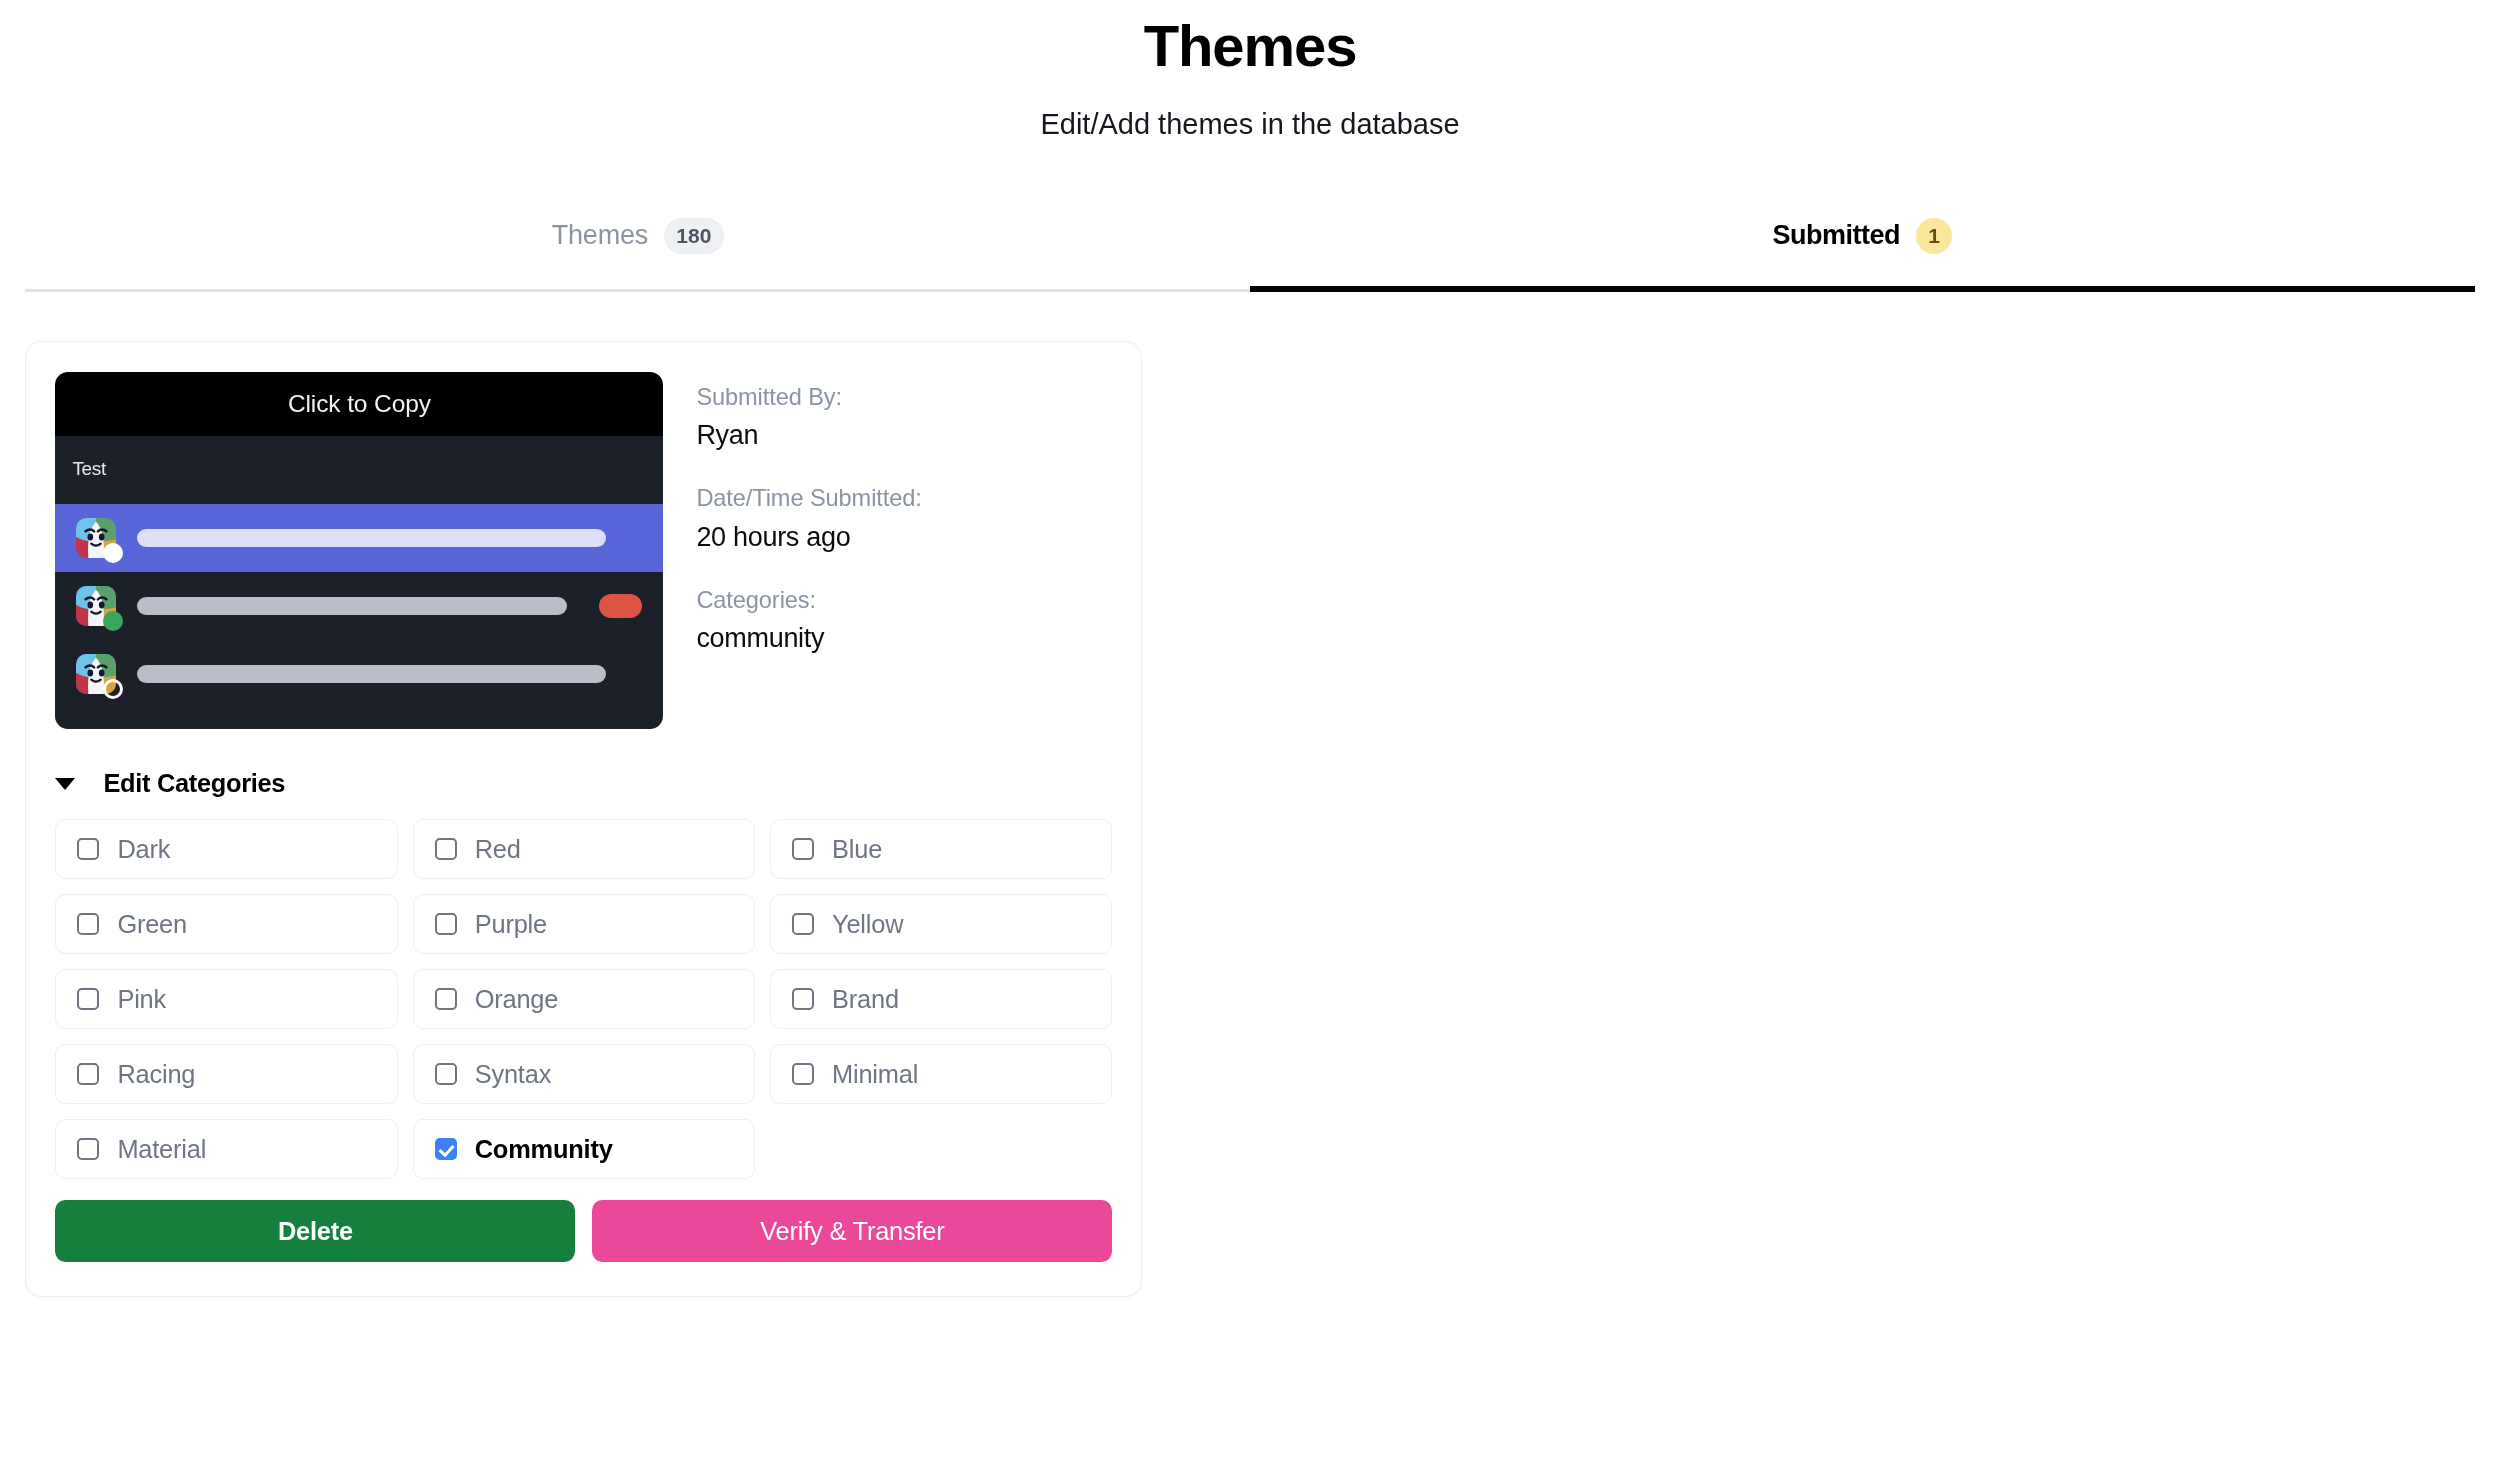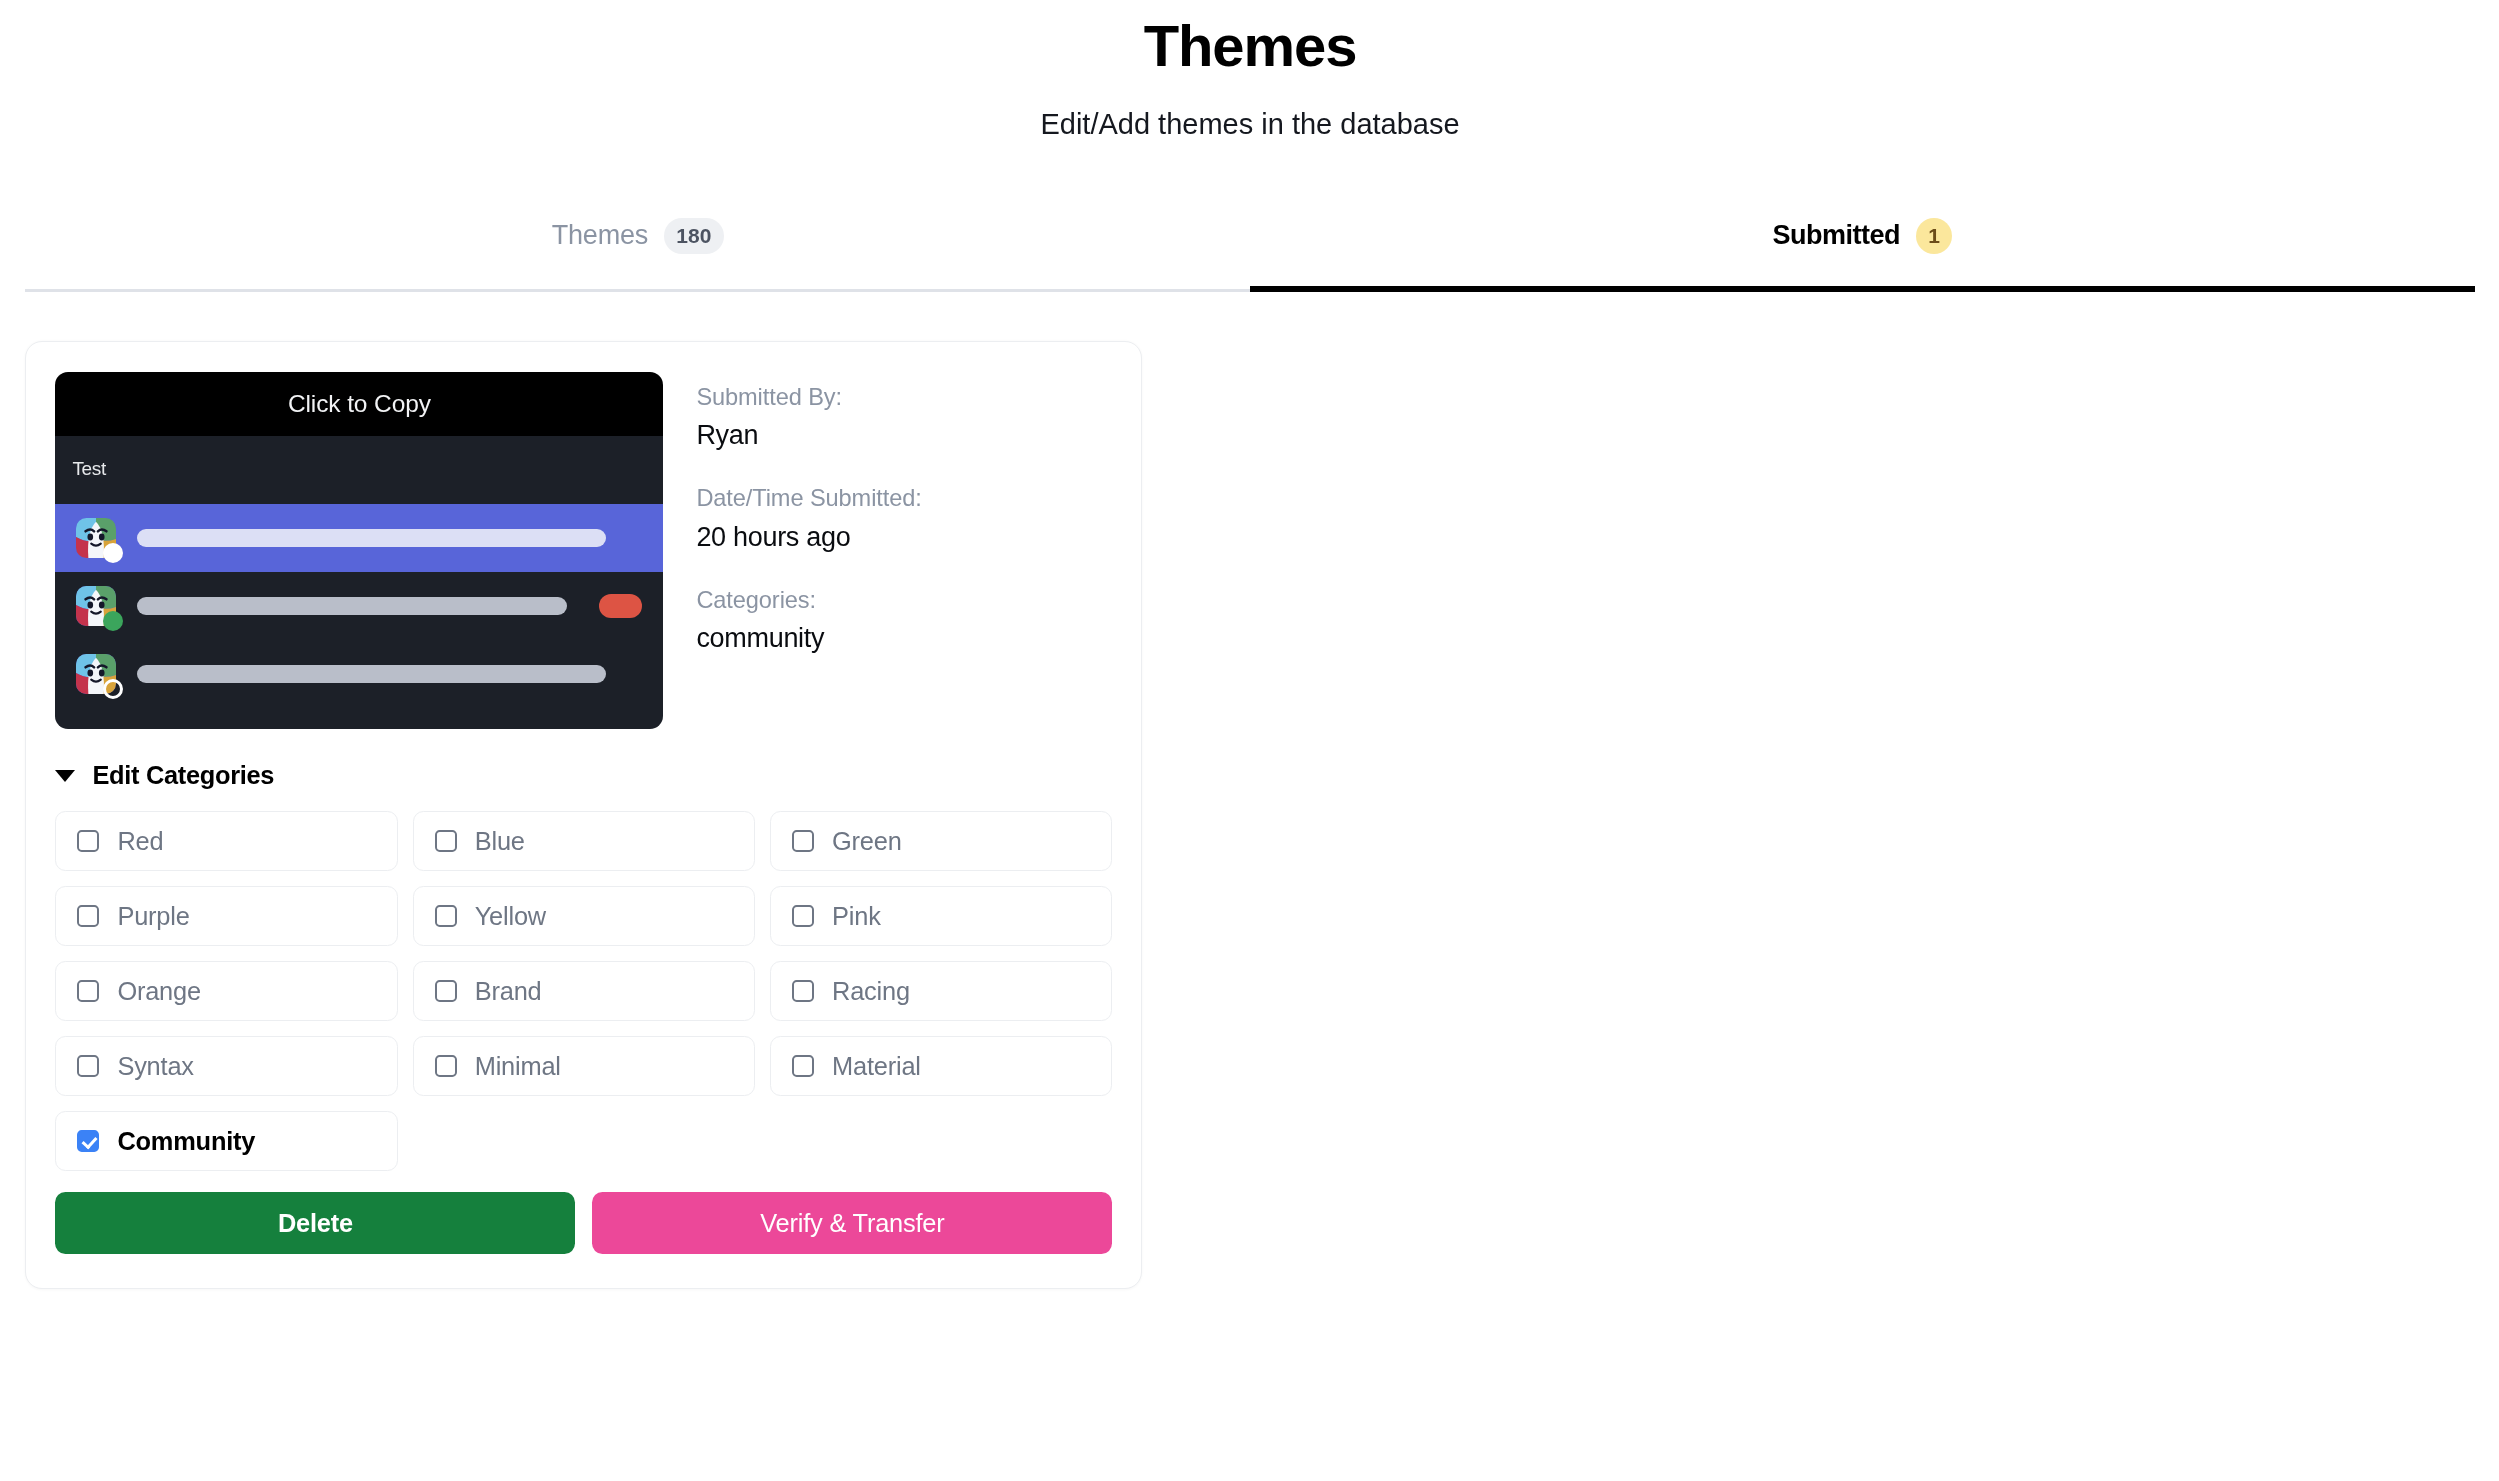--- a/index.html
+++ b/index.html
@@ -209,22 +209,22 @@
     color: #0a0c10;
     font-weight: 400;
     margin-top: 9.4px;
     letter-spacing: -0.3px;
   }
 
   
   .edit-cats-header {
     display: flex;
     align-items: center;
-    gap: 17px;
-    margin-top: 32px;
+    gap: 28px;
+    margin-top: 40px;
     cursor: pointer;
     width: fit-content;
   }
   .caret {
     width: 0; height: 0;
     border-left: 10.4px solid transparent;
     border-right: 10.4px solid transparent;
     border-top: 12.3px solid #000000;
   }
   .edit-cats-title {
@@ -446,20 +446,24 @@
       </div>
 
       <div class="edit-cats-header">
         <span class="caret"></span>
         <span class="edit-cats-title">Edit Categories</span>
       </div>
 
       <div class="cat-grid">
         <div class="cat-item">
           <span class="cbox"></span>
+          <span class="cat-label">Dark</span>
+        </div>
+        <div class="cat-item">
+          <span class="cbox"></span>
           <span class="cat-label">Red</span>
         </div>
         <div class="cat-item">
           <span class="cbox"></span>
           <span class="cat-label">Blue</span>
         </div>
         <div class="cat-item">
           <span class="cbox"></span>
           <span class="cat-label">Green</span>
         </div>

